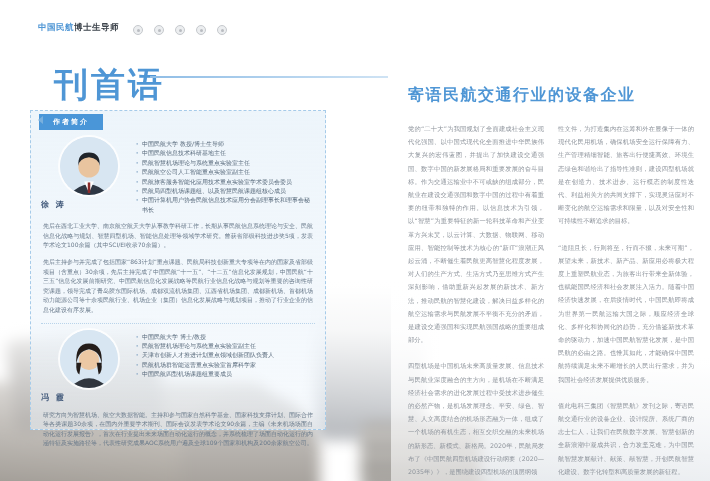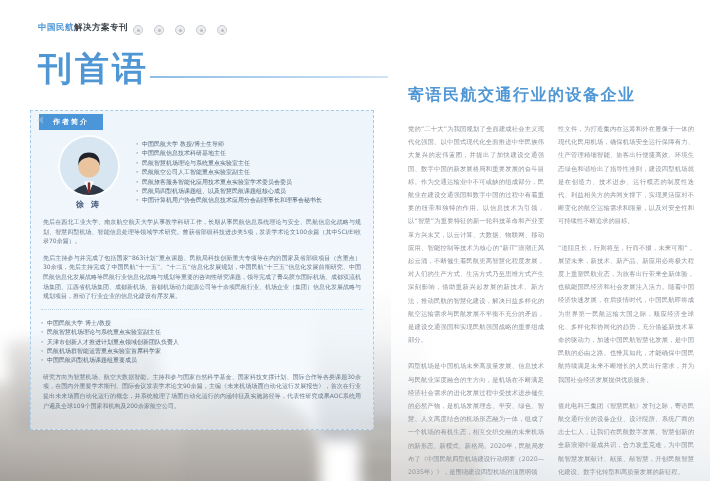--- a/index.html
+++ b/index.html
@@ -27,33 +27,33 @@
 
   
   .masthead{position:absolute;left:38px;top:22px;font-size:8.5px;letter-spacing:0.5px;}
   .masthead .brand{color:#4f96d5;font-weight:bold;}
   .masthead .suffix{color:#3c434b;font-weight:bold;}
   .toolbar{position:absolute;left:133px;top:25px;display:flex;gap:11px;}
   .toolbar .icon-circle{width:8px;height:8px;border-radius:50%;border:1px solid #c6c9cd;background:#eceef0;display:inline-block;position:relative;}
   .toolbar .icon-circle::after{content:"";position:absolute;left:2.5px;top:2.5px;width:3px;height:3px;border-radius:50%;background:#b9bcc1;}
 
   
-  .section-title{position:absolute;left:38px;top:46px;margin:0;font-size:34px;font-weight:bold;color:#4f96d5;letter-spacing:3px;}
+  .section-title{position:absolute;left:38px;top:46px;margin:16px;font-size:34px;font-weight:bold;color:#4f96d5;letter-spacing:3px;}
   .title-rule{position:absolute;left:150px;top:76px;width:238px;height:2px;background:linear-gradient(to right,#8fbde6,#cfe3f4);}
 
   
-  .authors-panel{position:absolute;left:30px;top:110px;width:344px;height:320px;box-sizing:border-box;
+  .authors-panel{position:absolute;left:30px;top:110px;width:296px;height:320px;box-sizing:border-box;
     border:1px dashed #a6cbe9;background:linear-gradient(180deg,rgba(234,243,250,0.85),rgba(240,246,252,0.55));
     padding:6px 10px 6px 10px;}
   .panel-tab{position:absolute;left:8px;top:3px;background:#4a96d8;color:#ffffff;font-size:7px;font-weight:bold;
     padding:3px 14px 3px 14px;letter-spacing:2px;}
   .panel-tab::before{content:"";position:absolute;left:-5px;top:2px;border:4px solid transparent;border-right:5px solid #7ab0dd;}
   .author-row{display:flex;margin-top:20px;}
   .author-row.second{margin-top:6px;}
-  .portrait-col{width:95px;flex:0 0 95px;text-align:center;}
+  .portrait-col{width:95px;flex:0 0 95px;text-align:left;}
   .avatar{width:58px;height:58px;border-radius:50%;overflow:hidden;margin:0 auto;background:#d8e6f2;box-shadow:0 0 0 2px rgba(255,255,255,0.8);}
   .author-name{margin-top:4px;font-size:8px;font-weight:bold;color:#41597a;letter-spacing:2px;}
   .roles{list-style:none;margin:2px 0 0 0;padding:0;flex:1;}
   .roles li{font-size:6px;line-height:9.4px;color:#56687a;position:relative;padding-left:6px;text-align:left;}
   .roles li::before{content:"·";position:absolute;left:0;top:0;color:#6f95bb;font-weight:bold;}
   .bio{font-size:6px;line-height:9.6px;color:#68798a;text-align:justify;margin:7px 2px 0 2px;}
   .author-sep{border:none;border-top:1px dotted #b9d4ea;margin:8px 0 0 0;}
 
   
   .article{position:absolute;left:408px;top:85px;width:286px;}
@@ -74,21 +74,21 @@
     <div class="blob mid"></div>
     <div class="blob seats"></div>
     <div class="blob plane"></div>
     <div class="photo-wash"></div>
     <div class="photo-wash-right"></div>
   </div>
 
   <div class="content">
 
     <div class="masthead">
-      <span class="brand">中国民航</span><span class="suffix">解决方案专刊</span>
+      <span class="brand">中国民航</span><span class="suffix">博士生导师</span>
     </div>
     <div class="toolbar">
       <span class="icon-circle"></span>
       <span class="icon-circle"></span>
       <span class="icon-circle"></span>
       <span class="icon-circle"></span>
       <span class="icon-circle"></span>
     </div>
 
     <h1 class="section-title">刊首语</h1>
@@ -120,20 +120,33 @@
           <li>民航局四型机场课题组、以及智慧民航课题组核心成员</li>
           <li>中国计算机用户协会民航信息技术应用分会副理事长和理事会秘书长</li>
         </ul>
       </div>
       <p class="bio">先后在西北工业大学、南京航空航天大学从事教学科研工作，长期从事民航信息系统理论与安全、民航信息化战略与规划、智慧四型机场、智能信息处理等领域学术研究。曾获省部级科技进步奖5项，发表学术论文100余篇（其中SCI/EI收录70余篇）。</p>
       <p class="bio">先后主持参与并完成了包括国家“863计划”重点课题、民航局科技创新重大专项等在内的国家及省部级项目（含重点）30余项，先后主持完成了中国民航“十一五”、“十二五”信息化发展规划，中国民航“十三五”信息化发展前期研究、中国民航信息化发展战略等民航行业信息化战略与规划等重要的咨询性研究课题，领导完成了青岛胶东国际机场、成都双流机场集团、江西省机场集团、成都新机场、首都机场动力能源公司等十余项民航行业、机场企业（集团）信息化发展战略与规划项目，推动了行业企业的信息化建设有序发展。</p>
 
       <hr class="author-sep">
 
       <div class="author-row second">
+        <div class="portrait-col">
+          <div class="avatar">
+            <svg viewBox="0 0 60 60" width="58" height="58">
+              <circle cx="30" cy="30" r="30" fill="#d8e6f2"></circle>
+              <path d="M8,62 Q30,38 52,62 Z" fill="#30353d"></path>
+              <circle cx="30" cy="31" r="10.5" fill="#ecc8a4"></circle>
+              <path d="M17,36 Q15,14 30,14 Q45,14 43,36 Q42,22 30,20 Q18,22 17,36 Z" fill="#241d1a"></path>
+              <path d="M17,34 Q16,44 20,46 L22,34 Z" fill="#241d1a"></path>
+              <path d="M43,34 Q44,44 40,46 L38,34 Z" fill="#241d1a"></path>
+            </svg>
+          </div>
+          <div class="author-name">冯 霞</div>
+        </div>
         <ul class="roles">
           <li>中国民航大学 博士/教授</li>
           <li>民航智慧机场理论与系统重点实验室副主任</li>
           <li>天津市创新人才推进计划重点领域创新团队负责人</li>
           <li>民航机场群智能运营重点实验室首席科学家</li>
           <li>中国民航四型机场课题组重要成员</li>
         </ul>
       </div>
       <p class="bio">研究方向为智慧机场、航空大数据智能。主持和参与国家自然科学基金、国家科技支撑计划、国际合作等各类课题30余项，在国内外重要学术期刊、国际会议发表学术论文90余篇，主编《未来机场场面自动化运行发展报告》，首次在行业提出未来场面自动化运行的概念，并系统梳理了场面自动化运行的内涵特征及实施路径等，代表性研究成果AOC系统用户遍及全球109个国家和机构及200余家航空公司。</p>
     </section>

